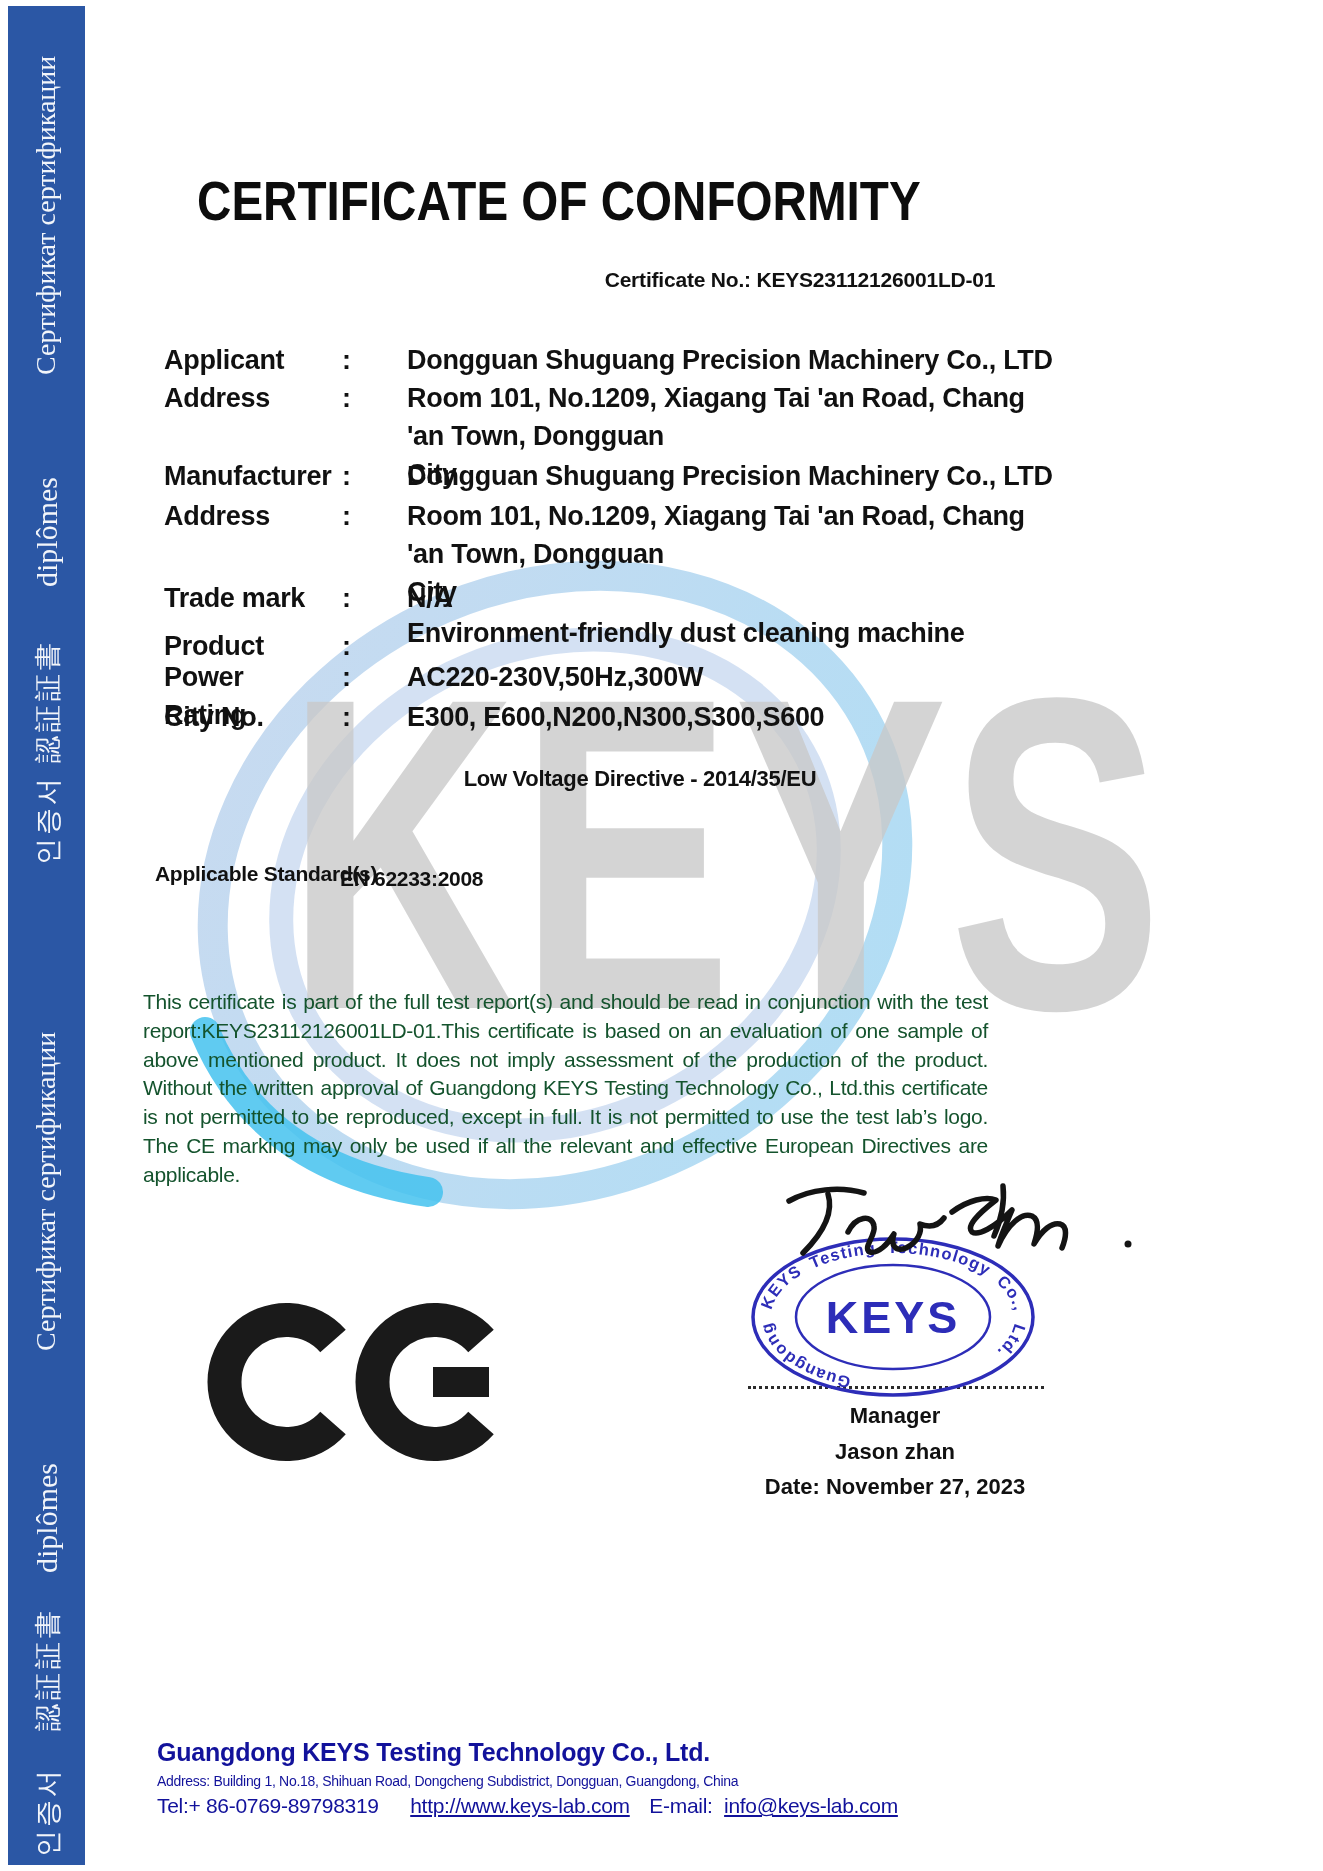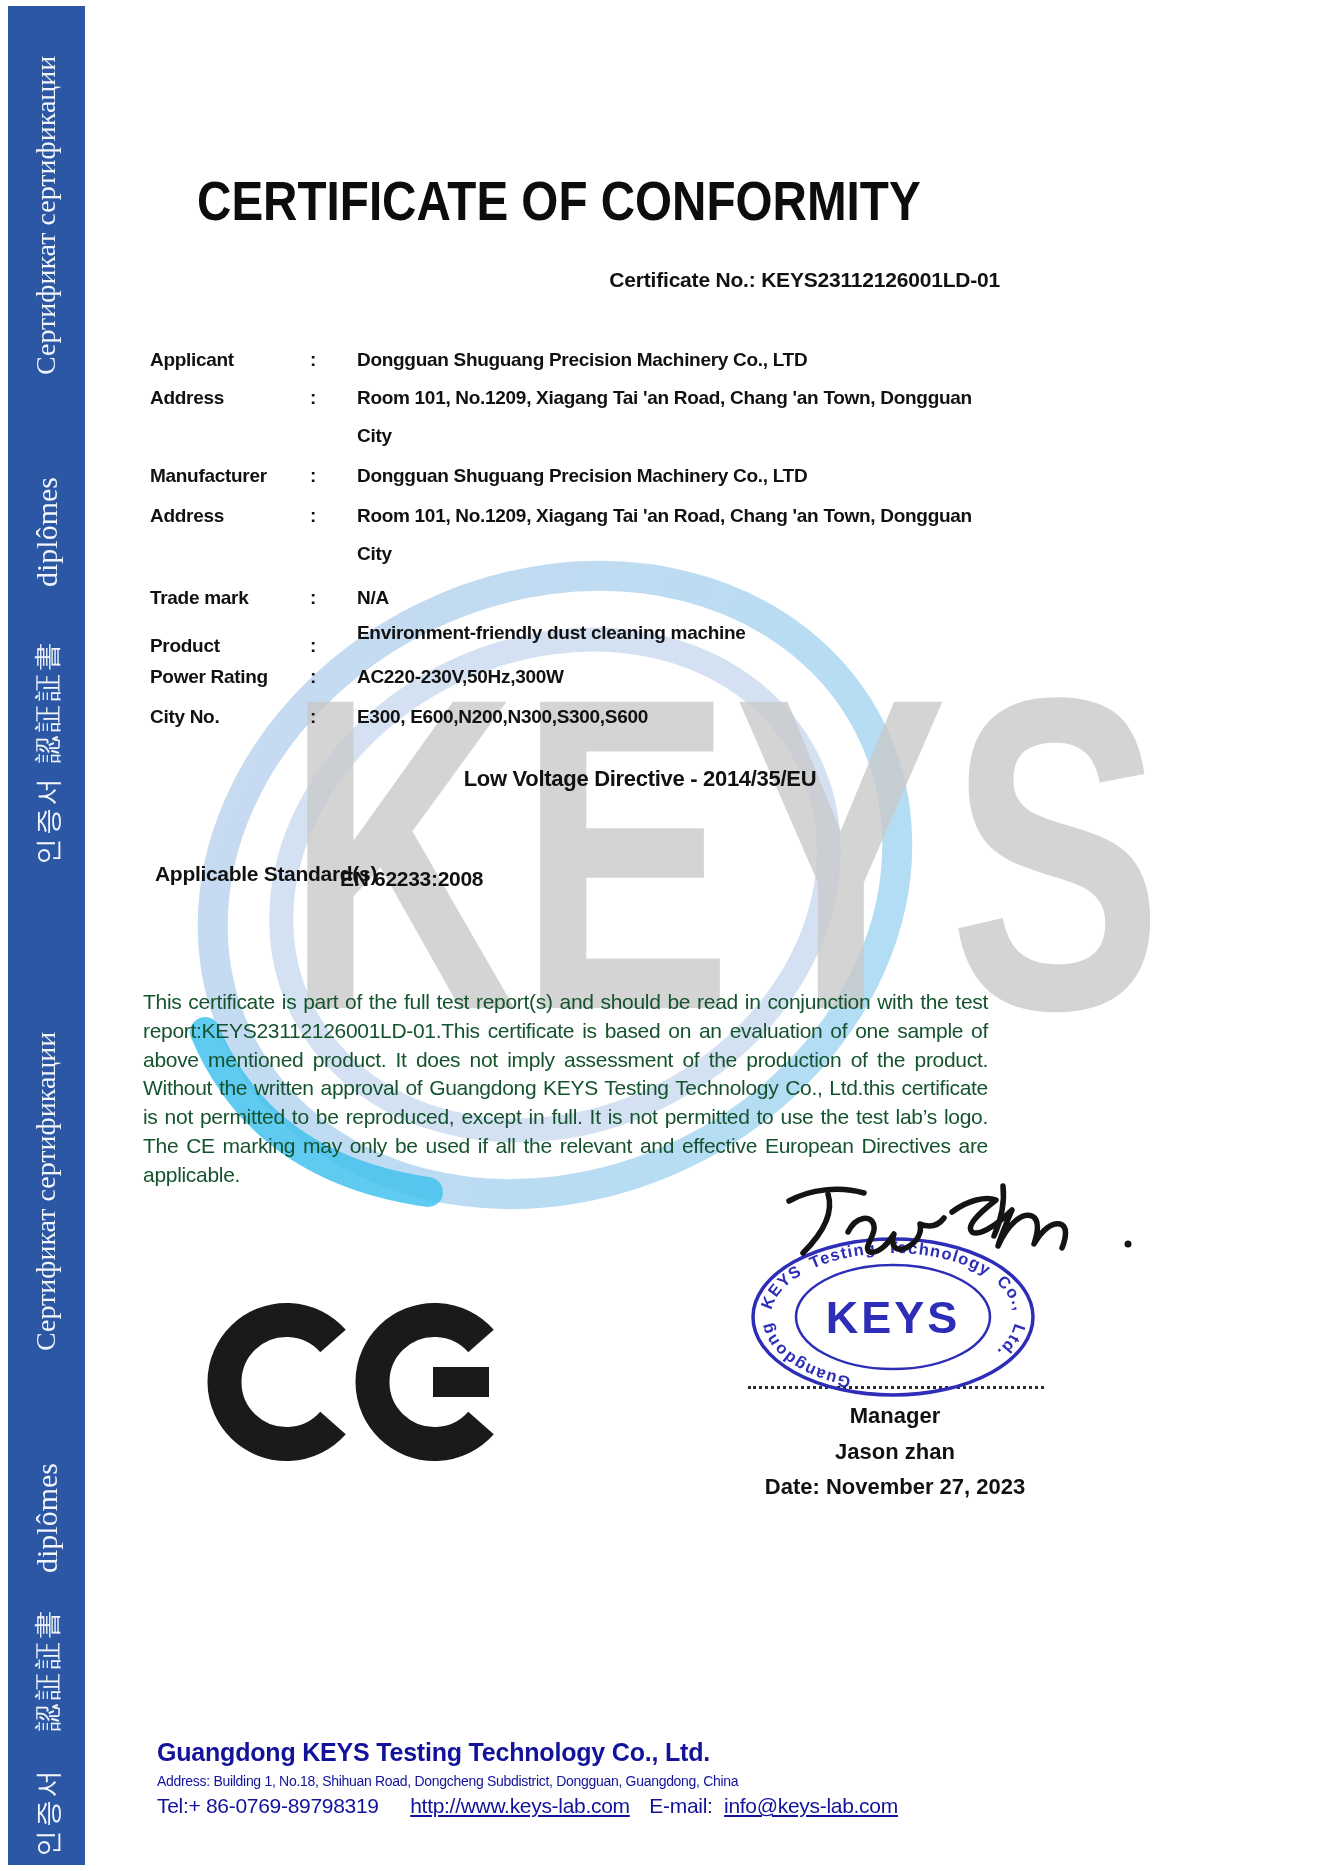--- a/index.html
+++ b/index.html
@@ -16,25 +16,25 @@
   .lang-fr{font-size:30px;}
   .lang-ru{font-size:28px;}
   .s0{left:14px;}.s1{left:140px;}.s2{left:298px;}.s3{left:520px;}
   .s4{left:1006px;}.s5{left:1108px;}.s6{left:1284px;}.s7{left:1496px;}
   
   .wm-svg,.marks-svg{position:absolute;left:0;top:0;pointer-events:none;}
   .content{position:absolute;left:0;top:0;width:1323px;height:1871px;}
   
   .title{position:absolute;left:197px;top:168px;font-size:56px;font-weight:bold;
          white-space:nowrap;transform:scaleX(.85);transform-origin:left center;color:#0d0d0d;}
-  .cert-no{position:absolute;left:600px;top:268px;width:400px;text-align:right;
+  .cert-no{position:absolute;left:600px;top:268px;width:400px;text-align:center;
            font-size:21px;font-weight:bold;letter-spacing:-.2px;}
   
-  .frow{position:absolute;left:150px;display:flex;font-size:19px;font-weight:bold;
-        line-height:38px;letter-spacing:-.3px;}
+  .frow{position:absolute;left:164px;display:flex;font-size:27px;font-weight:bold;
+        line-height:38px;letter-spacing:-.3px;gap:18px;}
   .frow .lbl{width:160px;flex:none;}
   .frow .col{width:47px;flex:none;}
   .frow .val{width:660px;white-space:pre-line;}
   .row-product .val{margin-top:-13px;}
   
   .lvd-head{position:absolute;left:260px;top:766px;width:760px;text-align:center;
             font-size:22px;font-weight:bold;letter-spacing:-.3px;}
   .lvd-sub{position:absolute;left:143px;top:798px;font-size:21px;letter-spacing:-.3px;}
   .std-lbl{position:absolute;left:155px;top:862px;font-size:21px;font-weight:bold;letter-spacing:-.3px;}
   .std-lines{position:absolute;left:340px;top:862px;font-size:21px;font-weight:bold;

